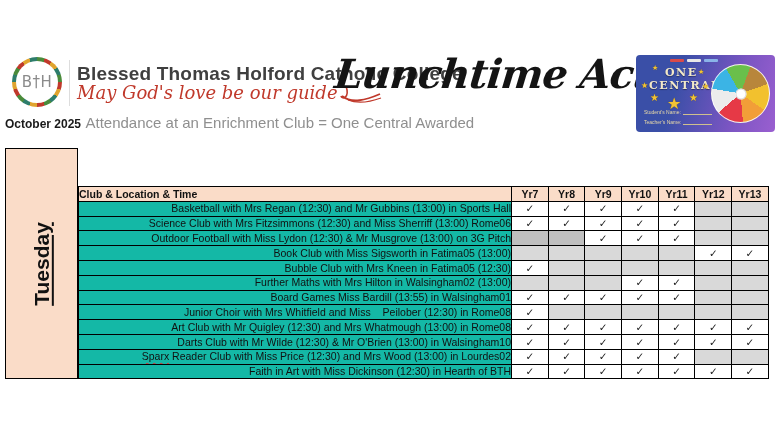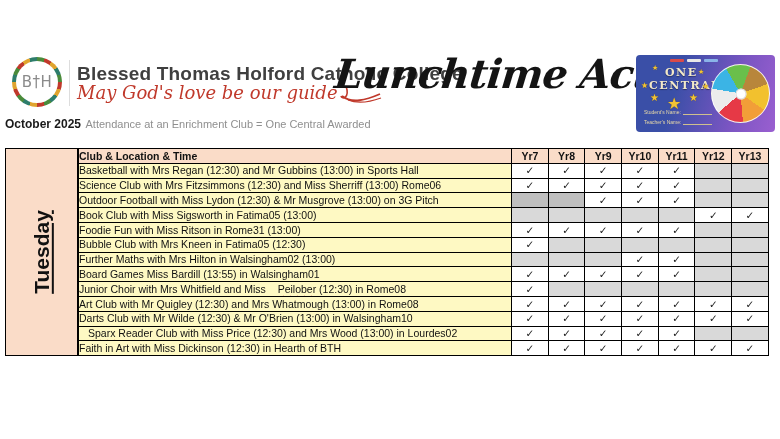--- a/index.html
+++ b/index.html
@@ -50,38 +50,38 @@
     background:conic-gradient(from -30deg,
       #6abf4b 0 14%, #b8863b 14% 28%, #f2c12e 28% 43%, #f29e38 43% 57%,
       #e63946 57% 72%, #ececec 72% 86%, #3bb4e5 86% 100%); }
   .wheel::after { content:""; position:absolute; left:50%; top:50%; width:11px; height:11px;
     transform:translate(-50%,-50%); border-radius:50%; background:#fff;
     box-shadow:0 0 0 1px #d8d8d8 inset; }
 
   
   .subtitle { position:absolute; left:5px; top:114px; font-size:16px; white-space:nowrap; }
   .subtitle .b { font-weight:bold; color:#1a1a1a; font-size:12px;text-align:right; }
-  .subtitle .r { color:#8f8f8f; font-size:11px;margin-top:8px; }
+  .subtitle .r { color:#8f8f8f; font-size:15px;margin-top:8px; }
 
   
   .table-zone { position:absolute; left:5px; top:148px; width:763px; display:flex; align-items:stretch; }
   .day-cell { width:73px; background:#fadcc8; border:1.5px solid #000;
     display:flex; align-items:center; justify-content:center; }
   .day-text { transform:rotate(-90deg); font-weight:bold; font-size:21px; color:#111;
     text-decoration:underline; text-underline-offset:3px; white-space:nowrap;
     font-family:"Liberation Sans", sans-serif; }
   table.activities { border-collapse:collapse; table-layout:fixed; width:690px;
-    border:1.5px solid #000; }
+    border:1.5px solid #000;margin-top:38px; }
   table.activities col.club-col { width:433px; }
   table.activities col.yr-col { width:36.7px; }
   table.activities td, table.activities th { border:1px solid #000; height:14.8px;
     font-size:10.5px; line-height:1; padding:0; overflow:hidden; white-space:nowrap; }
   th.club-h { background:#fadcc8; text-align:left; padding-left:4px; font-weight:bold; color:#111; }
   th.yr-h { background:#fadcc8; text-align:center; font-weight:bold; color:#111; }
-  td.club { text-align:left; padding-left:4px; color:#111; background:#fef9c3; }
+  td.club { text-align:right; padding-left:4px; color:#111; background:#14b8a6; }
   td.yr { text-align:center; font-size:11px; color:#1a1a1a; background:#fff; }
   td.yr.gray { background:#d9d9d9; }
   td.yr.darkgray { background:#bfbfbf; }
   .squiggle { text-decoration:underline wavy #e03131 1px; text-decoration-skip-ink:none;
     text-underline-offset:2px;padding-left:9px; }
 </style>
 </head>
 <body>
 
 <div class="page">
@@ -199,30 +199,20 @@
             <td class="club">Book Club with Miss Sigsworth in Fatima05 (13:00)</td>
             <td class="yr gray"></td>
             <td class="yr gray"></td>
             <td class="yr gray"></td>
             <td class="yr gray"></td>
             <td class="yr gray"></td>
             <td class="yr check">✓</td>
             <td class="yr check">✓</td>
           </tr>
           <tr>
-            <td class="club">Foodie Fun with Miss Ritson in Rome31 (13:00)</td>
-            <td class="yr check">✓</td>
-            <td class="yr check">✓</td>
-            <td class="yr check">✓</td>
-            <td class="yr check">✓</td>
-            <td class="yr check">✓</td>
-            <td class="yr gray"></td>
-            <td class="yr gray"></td>
-          </tr>
-          <tr>
             <td class="club">Bubble Club with Mrs Kneen in Fatima05 (12:30)</td>
             <td class="yr check">✓</td>
             <td class="yr gray"></td>
             <td class="yr gray"></td>
             <td class="yr gray"></td>
             <td class="yr gray"></td>
             <td class="yr gray"></td>
             <td class="yr gray"></td>
           </tr>
           <tr>

